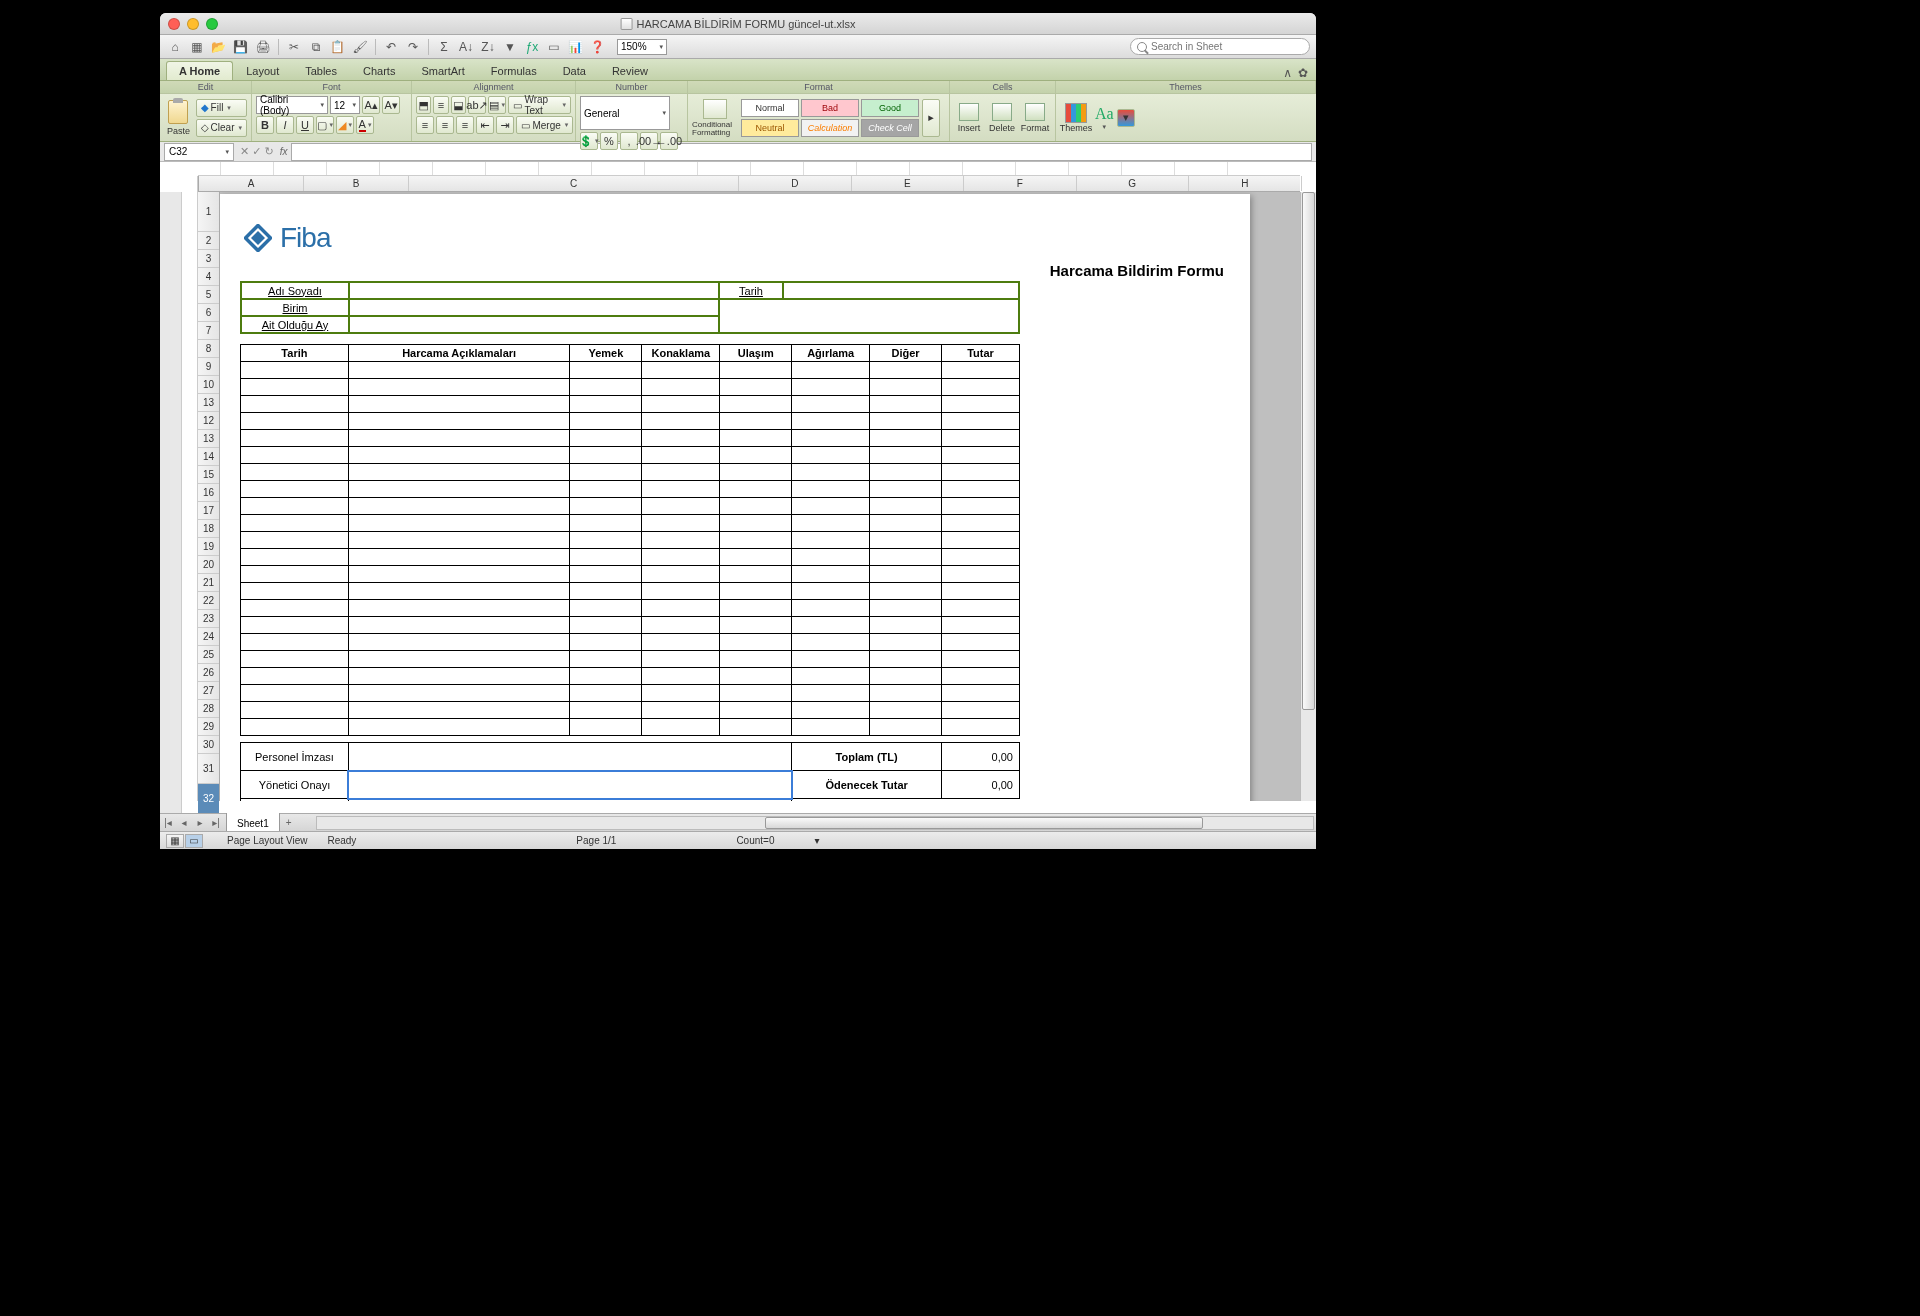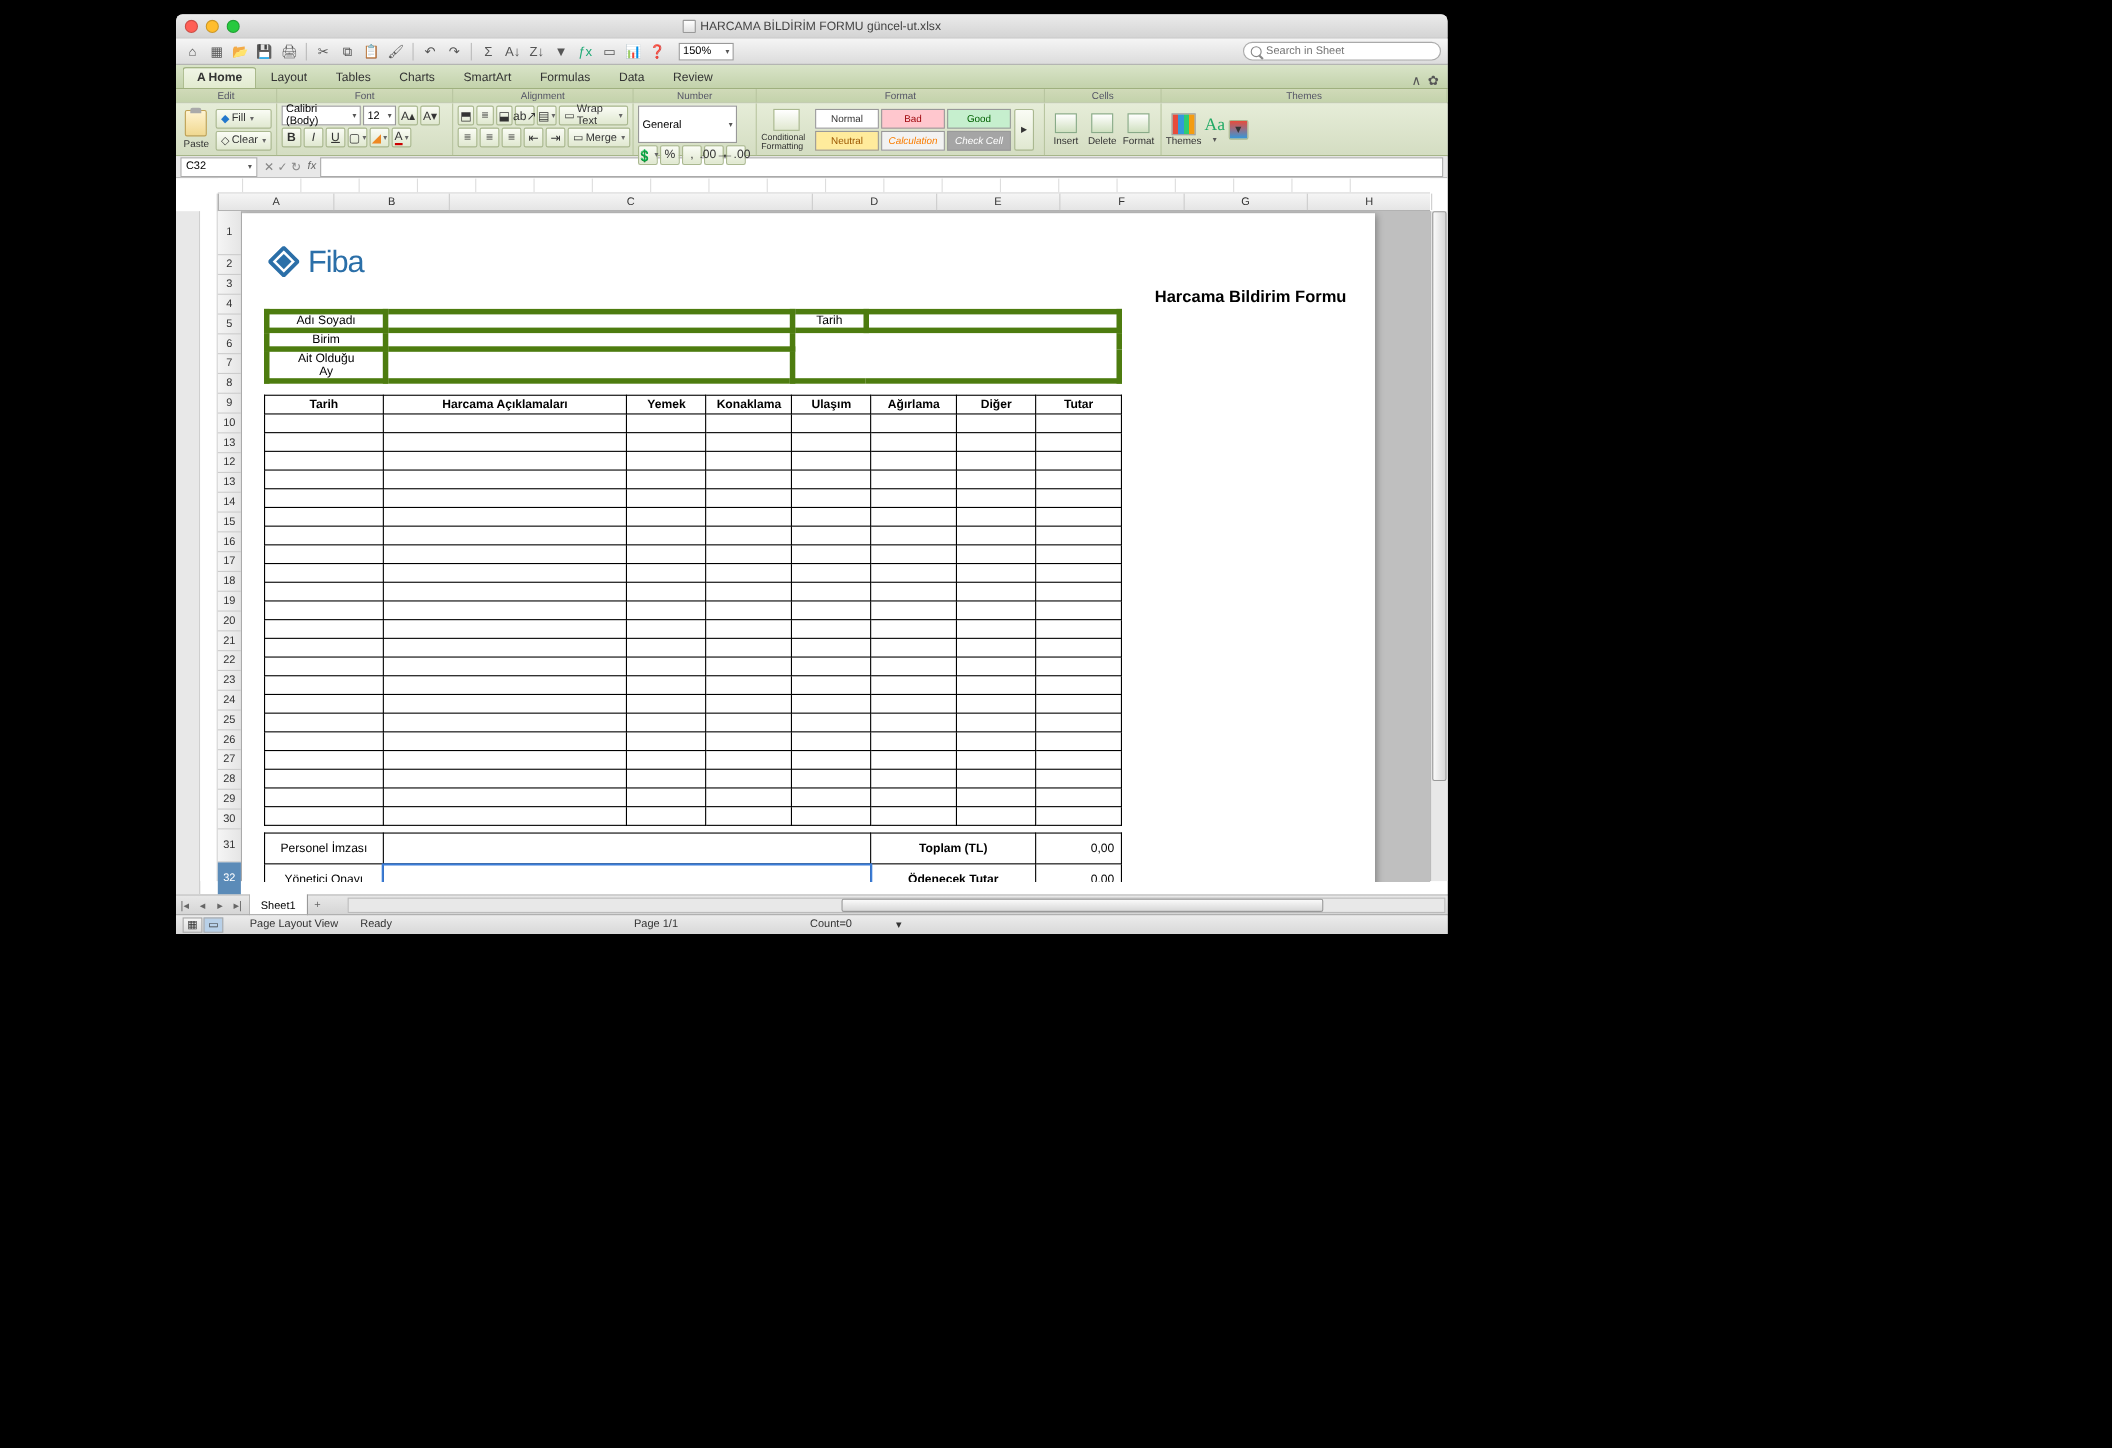--- a/index.html
+++ b/index.html
@@ -90,21 +90,21 @@
 
 .logo{display:flex;align-items:center;gap:8px;margin-bottom:8px;margin-left:4px;}
 .logo-mark{width:28px;height:28px;position:relative;}
 .logo-mark svg{width:100%;height:100%;}
 .logo-text{font-size:28px;font-weight:500;color:#2b6fa8;letter-spacing:-1px;}
 
 .form-title{text-align:right;font-weight:bold;font-size:15px;margin-right:6px;margin-bottom:2px;}
 
 
 .hdr-table{border-collapse:collapse;width:780px;margin-bottom:10px;}
-.hdr-table td{border:5px solid #4d7c0f;height:17px;font-size:11px;padding:0 19px;}
+.hdr-table td{border:2px solid #4d7c0f;height:17px;font-size:11px;padding:0 19px;text-decoration:underline;}
 .hdr-table .lbl{text-align:center;width:108px;}
 .tarih-lbl{text-align:center;width:64px;}
 
 
 .main-table{border-collapse:collapse;width:780px;}
 .main-table th,.main-table td{border:1px solid #000;height:17px;font-size:11px;}
 .main-table th{font-weight:bold;text-align:center;}
 .main-table td{padding:0 4px;}
 
 

